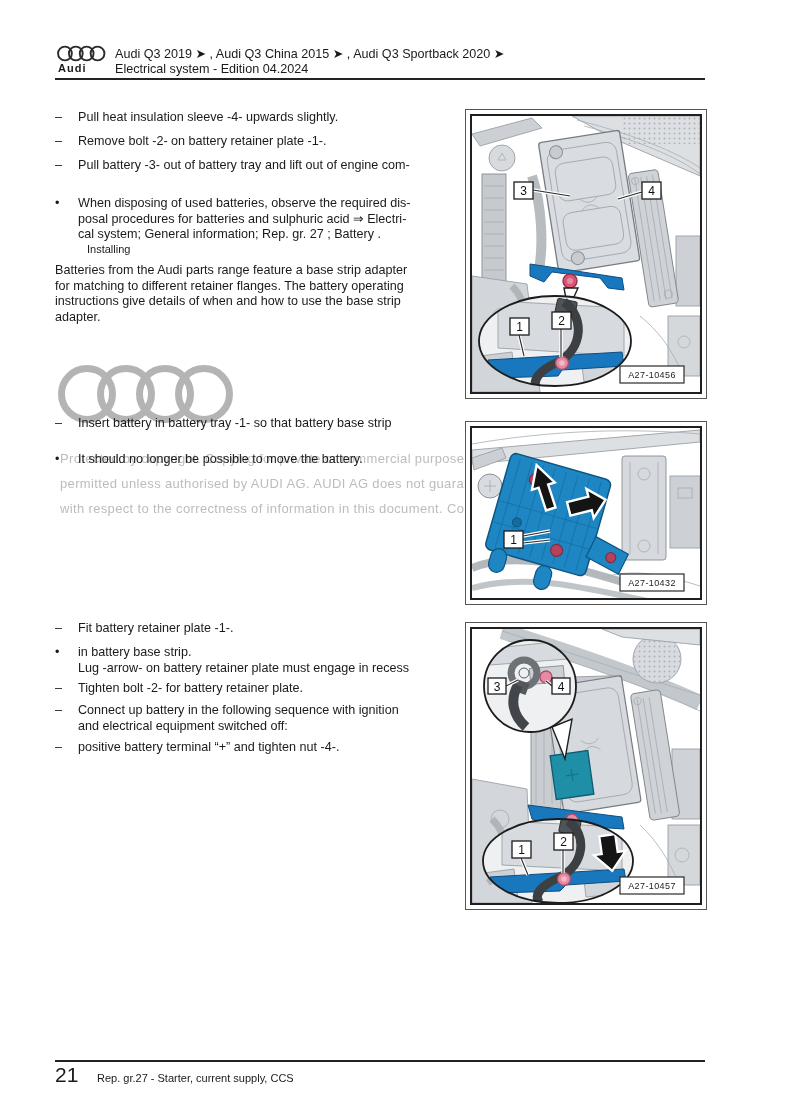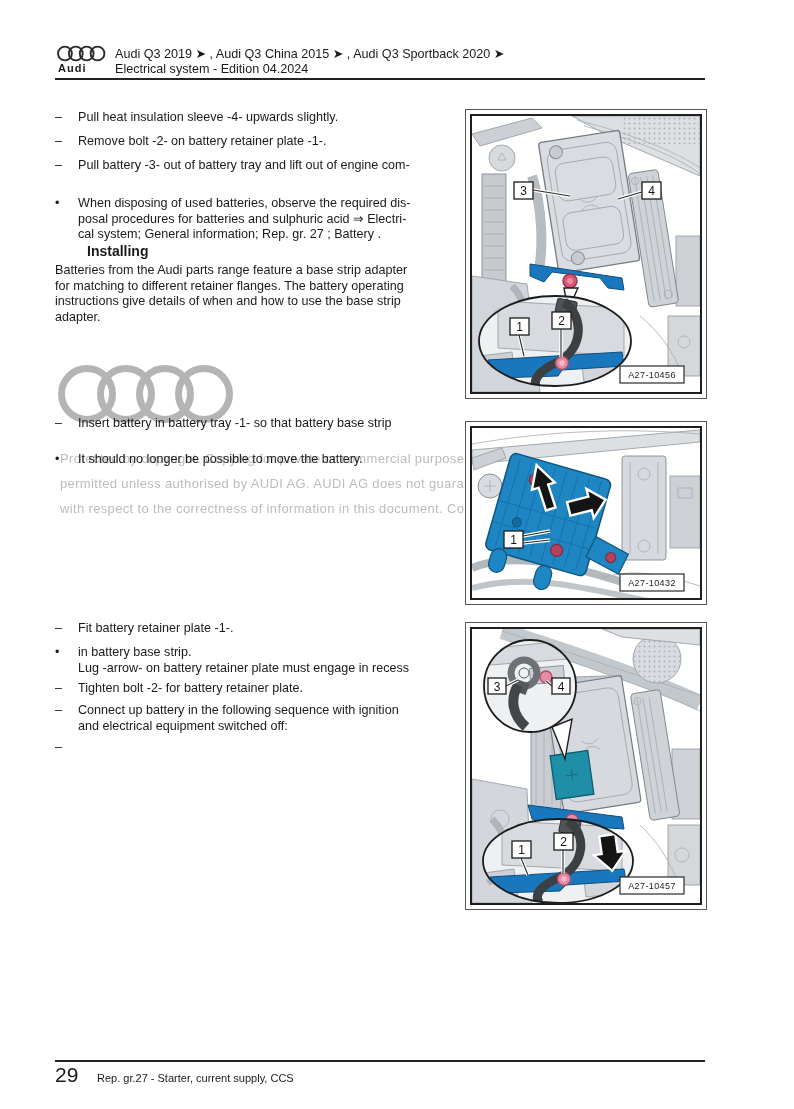--- a/index.html
+++ b/index.html
@@ -16,21 +16,21 @@
   #hdr-models { left:115px; top:46px; font-size:12.6px; white-space:nowrap; }
   #hdr-edition{ left:115px; top:62px; font-size:12.6px; white-space:nowrap; }
   #hdr-rule   { left:55px; top:78px; width:650px; height:2px; background:#222; }
 
   
   .block { position:absolute; left:55px; width:402px; display:flex; font-size:12.6px; line-height:15.5px; }
   .marker { width:23px; flex:none; }
   .lines { flex:1; }
   .tline { white-space:nowrap; }
   #b1 { top:110px; } #b2 { top:134px; } #b3 { top:158px; } #b4 { top:196px; }
-  #heading-installing { position:absolute; left:55px; top:243px; font-size:14px; font-weight:bold;padding-left:32px; }
+  #heading-installing { position:absolute; left:55px; top:243px; font-size:11px; font-weight:normal;padding-left:32px; }
   #para-adapter { position:absolute; left:55px; top:263px; font-size:12.6px; line-height:15.5px; }
   #b8 { top:416px; } #b9 { top:452px; }
   #b10 { top:621px; } #b11 { top:645px; } #b12 { top:681px; } #b13 { top:703px; } #b14 { top:740px; }
   .textlayer { z-index:2; }
 
   
   #wm-rings { left:58px; top:365px; z-index:1; }
   .wm-line { position:absolute; left:60px; width:408px; overflow:hidden; white-space:nowrap;
              font-size:13px; letter-spacing:0.35px; color:#b9bdbf; z-index:0; }
   #wm1 { top:451px; } #wm2 { top:476px; } #wm3 { top:501px; }
@@ -151,20 +151,21 @@
 <div id="b13" class="block textlayer">
   <span class="marker">–</span>
   <div class="lines">
       <div class="tline">Connect up battery in the following sequence with ignition</div>
       <div class="tline">and electrical equipment switched off:</div>
     </div>
 </div>
 <div id="b14" class="block textlayer">
   <span class="marker">–</span>
   <div class="lines">
+      <div class="tline">positive battery terminal “+” and tighten nut -4-.</div>
     </div>
 </div>
 
 <div id="fig1" class="figure">
  <div class="fig-inner">
   <svg width="228" height="276" viewBox="0 0 228 276">
     <defs>
       <pattern id="mesh1" width="5" height="5" patternUnits="userSpaceOnUse">
         <circle cx="2.5" cy="2.5" r="1" fill="#aeb3b8"></circle>
       </pattern>
@@ -406,14 +407,14 @@
     <rect x="82" y="204" width="19" height="17" class="co-box"></rect>
     <text x="91.5" y="217" class="co-text">2</text>
 
     <rect x="148" y="248" width="64" height="17" class="id-box"></rect>
     <text x="180" y="260" class="id-text">A27-10457</text>
   </svg>
  </div>
 </div>
 
 <div id="ftr-rule" class="abs"></div>
-<div id="ftr-page" class="abs">29</div>
+<div id="ftr-page" class="abs">21</div>
 <div id="ftr-text" class="abs">Rep. gr.27 - Starter, current supply, CCS</div>
 
 </body></html>

